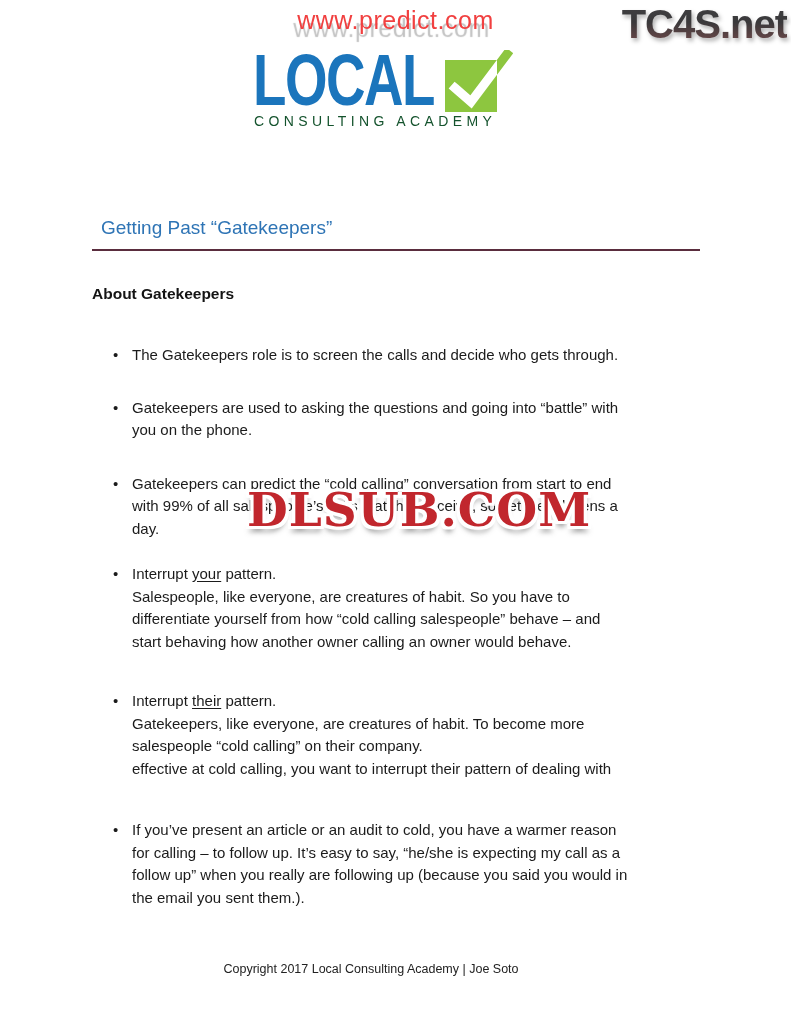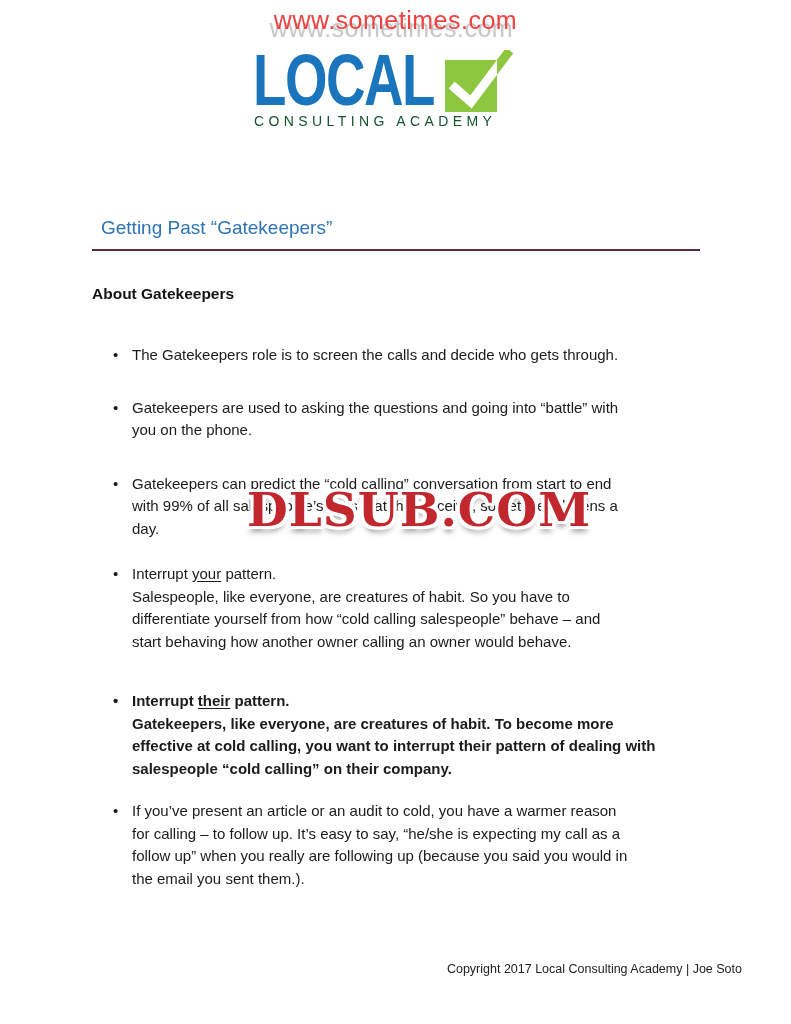--- a/index.html
+++ b/index.html
@@ -70,61 +70,62 @@
   }
   .bullets li{position:relative;margin:0 0 30px 0;}
   .bullets li::before{
     content:"\2022";
     position:absolute;left:-19px;top:0;
     font-size:15px;
   }
   .bullets li:nth-child(2){margin-bottom:31px;}
   .bullets li:nth-child(3){margin-bottom:23px;margin-top:24px;}
   .bullets li:nth-child(4){margin-bottom:37px;}
-  .bullets li:nth-child(5){margin-bottom:20px;font-weight:bold;}
+  .bullets li:nth-child(5){margin-bottom:39px;}
   .u{text-decoration:underline;text-underline-offset:2px;}
 
   
   .dlsub{
     position:absolute;left:247px;top:482px;
     font-family:"DejaVu Serif",serif;
     font-size:47px;font-weight:bold;letter-spacing:1px;
     color:#C1272D;
     text-shadow:
       -3px -3px 0 #fff, 3px -3px 0 #fff, -3px 3px 0 #fff, 3px 3px 0 #fff,
       -3px 0 0 #fff, 3px 0 0 #fff, 0 -3px 0 #fff, 0 3px 0 #fff,
       0 6px 5px rgba(90,90,90,0.55);
     white-space:nowrap;
   }
 
   .copyright{
     position:absolute;left:0;top:962px;width:742px;
-    text-align:right;
+    text-align:center;
     font-size:12.5px;color:#222;
   }
 
   
   .traders{
     position:absolute;right:3px;top:983px;
     font-size:31px;font-weight:bold;letter-spacing:0.5px;
     color:#D15B5B;
     text-shadow:
       -2px -2px 0 #6e2b2b, 2px -2px 0 #6e2b2b, -2px 2px 0 #6e2b2b, 2px 2px 0 #6e2b2b,
       -2px 0 0 #6e2b2b, 2px 0 0 #6e2b2b, 0 -2px 0 #6e2b2b, 0 2px 0 #6e2b2b,
       3px 4px 4px #adadad, -3px 4px 4px #c4c4c4;
     white-space:nowrap;
   }
 </style>
 </head>
 <body>
 
 <div class="page">
 
-  <div class="top-watermark">www.sometimes.com</div>
+  <div class="top-watermark">www.predict.com</div>
 
+  <div class="tc4s">TC4S.net</div>
 
   <div class="logo">
     <div class="logo-word">LOCAL</div>
     <svg class="logo-check" width="68" height="64" viewBox="0 0 68 64">
       <defs>
         <clipPath id="sq">
             <rect x="0" y="10" width="52" height="52"></rect>
           </clipPath>
       </defs>
       <rect x="0" y="10" width="52" height="52" fill="#8DC63F"></rect>
@@ -155,22 +156,22 @@
       </li>
       <li>
         <div><span>Interrupt </span><span class="u">your</span><span> pattern.</span></div>
         <div>Salespeople, like everyone, are creatures of habit. So you have to</div>
         <div>differentiate yourself from how “cold calling salespeople” behave – and</div>
         <div>start behaving how another owner calling an owner would behave.</div>
       </li>
       <li>
         <div><span>Interrupt </span><span class="u">their</span><span> pattern.</span></div>
         <div>Gatekeepers, like everyone, are creatures of habit. To become more</div>
+        <div>salespeople “cold calling” on their company.</div>
         <div>effective at cold calling, you want to interrupt their pattern of dealing with</div>
-        <div>salespeople “cold calling” on their company.</div>
       </li>
       <li>
         <div>If you’ve present an article or an audit to cold, you have a warmer reason</div>
         <div>for calling – to follow up. It’s easy to say, “he/she is expecting my call as a</div>
         <div>follow up” when you really are following up (because you said you would in</div>
         <div>the email you sent them.).</div>
       </li>
     </ul>
 
   <div class="dlsub">DLSUB.COM</div>

